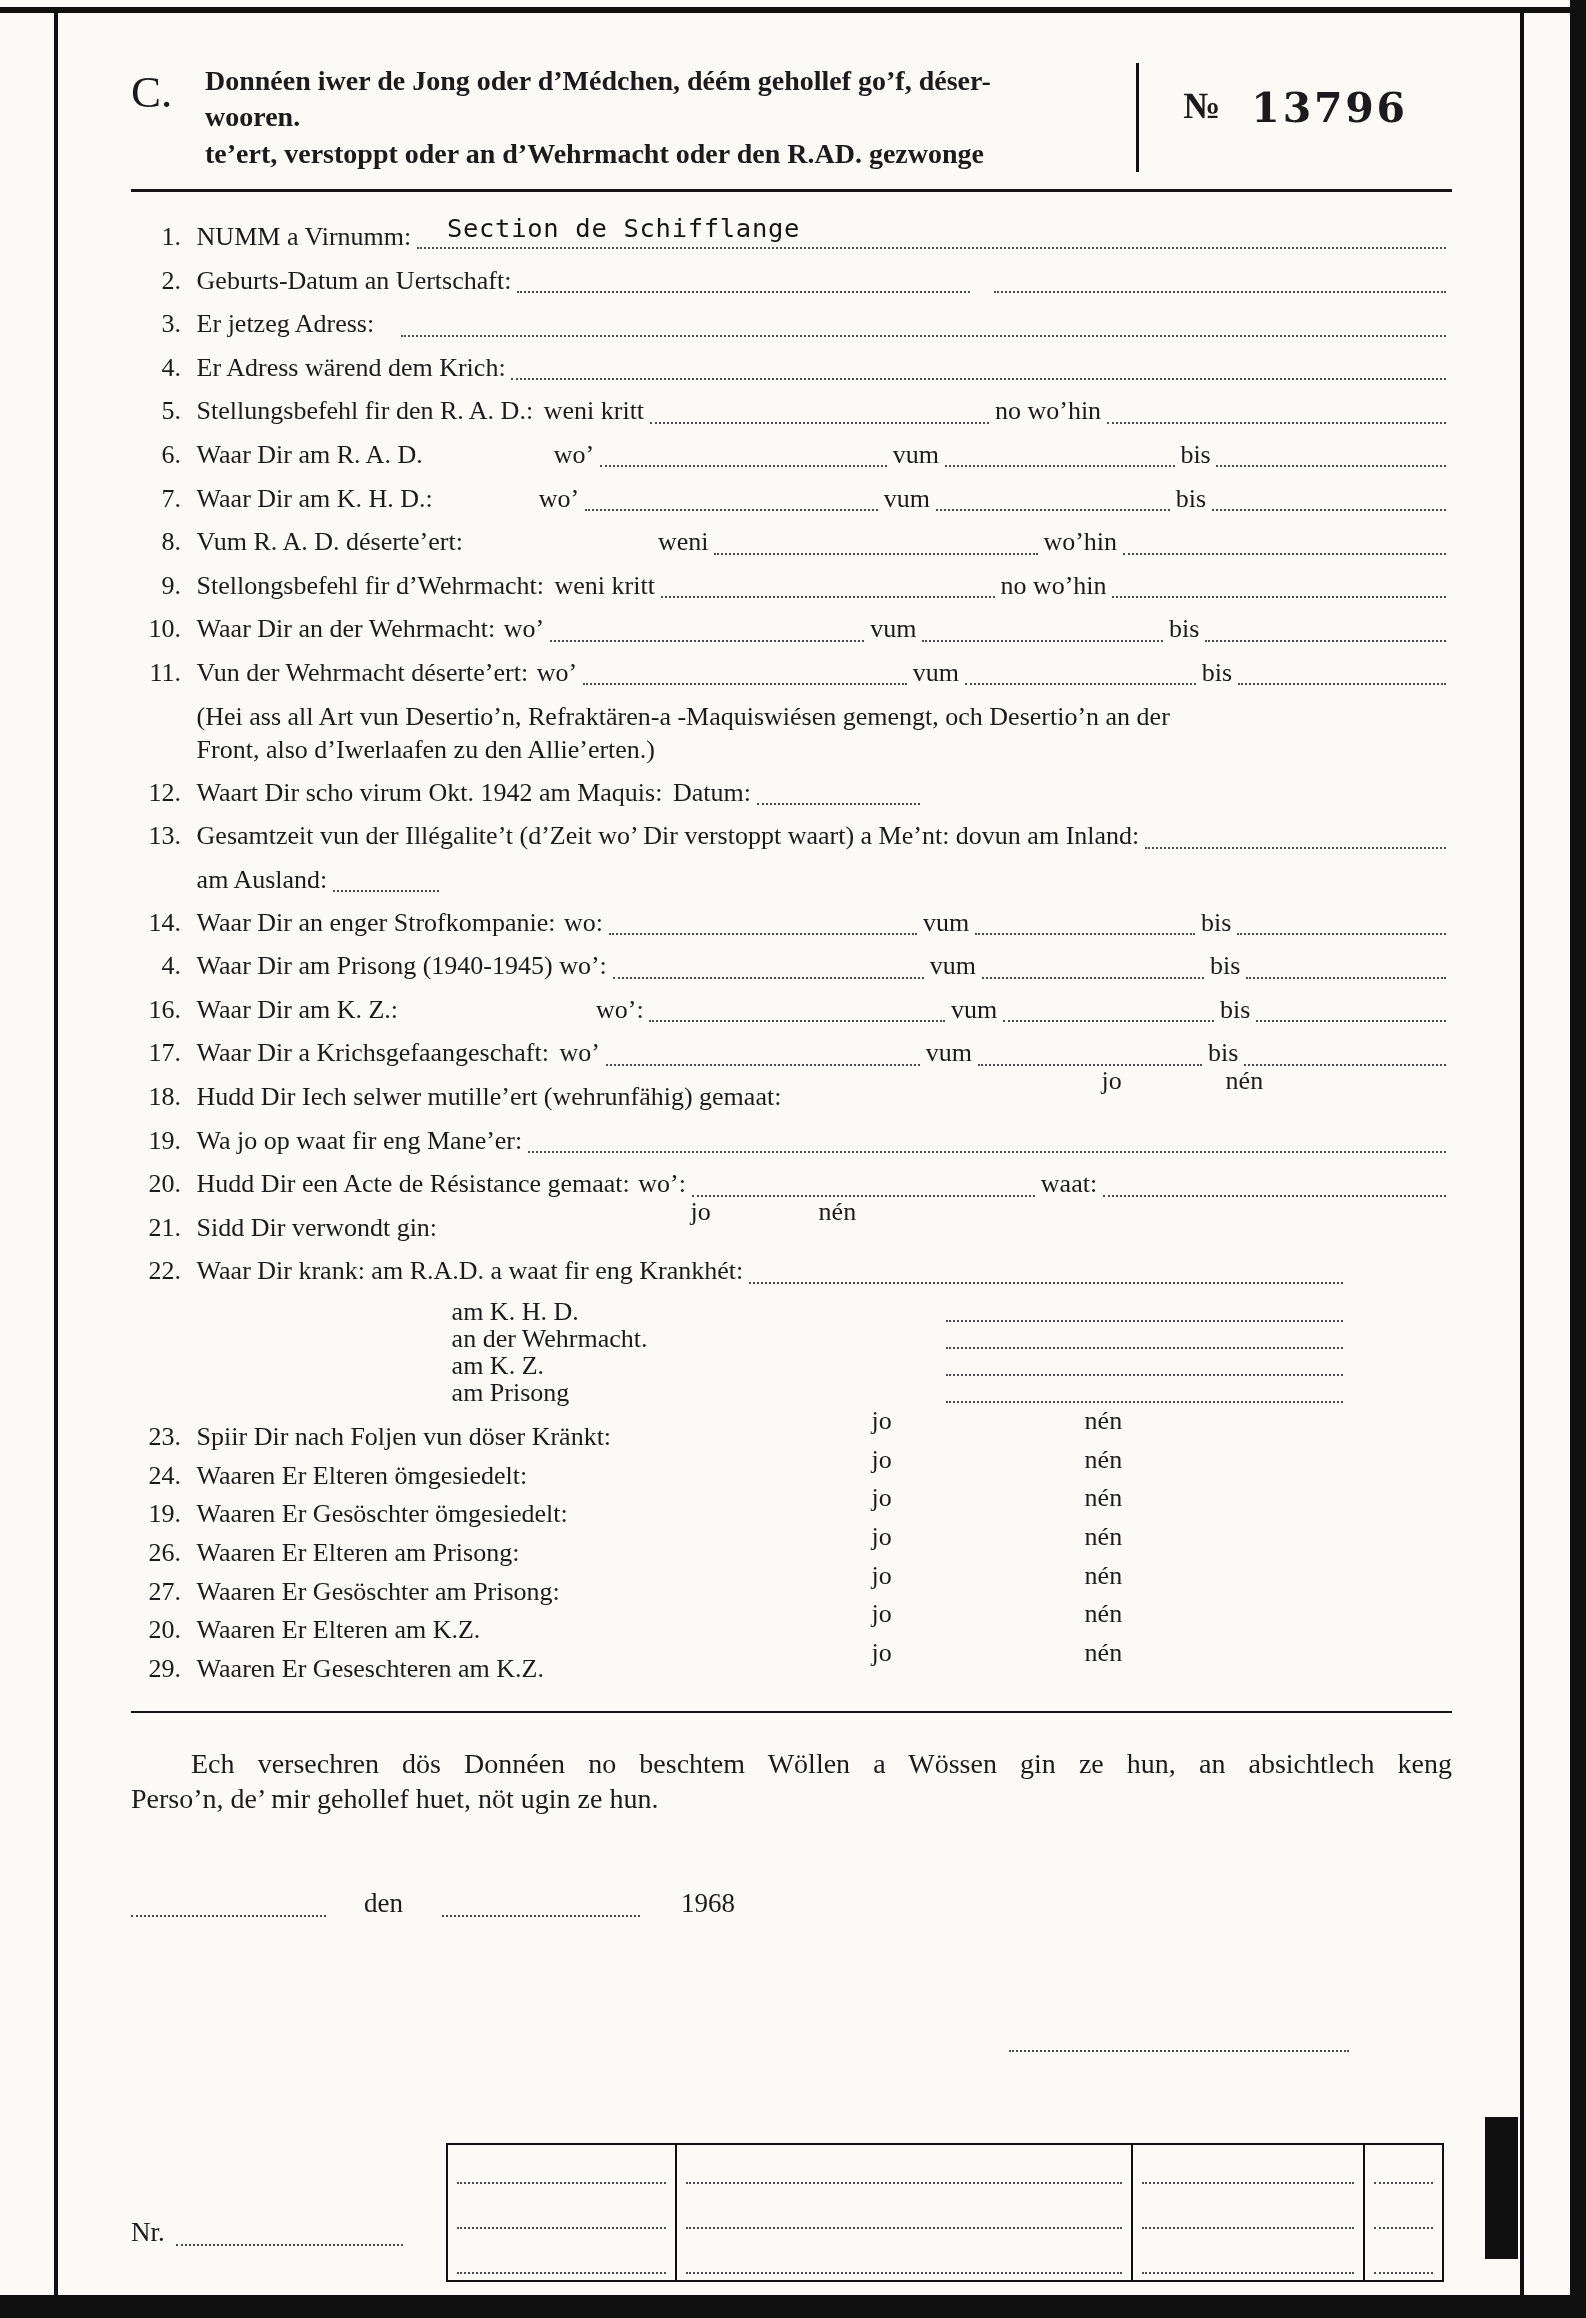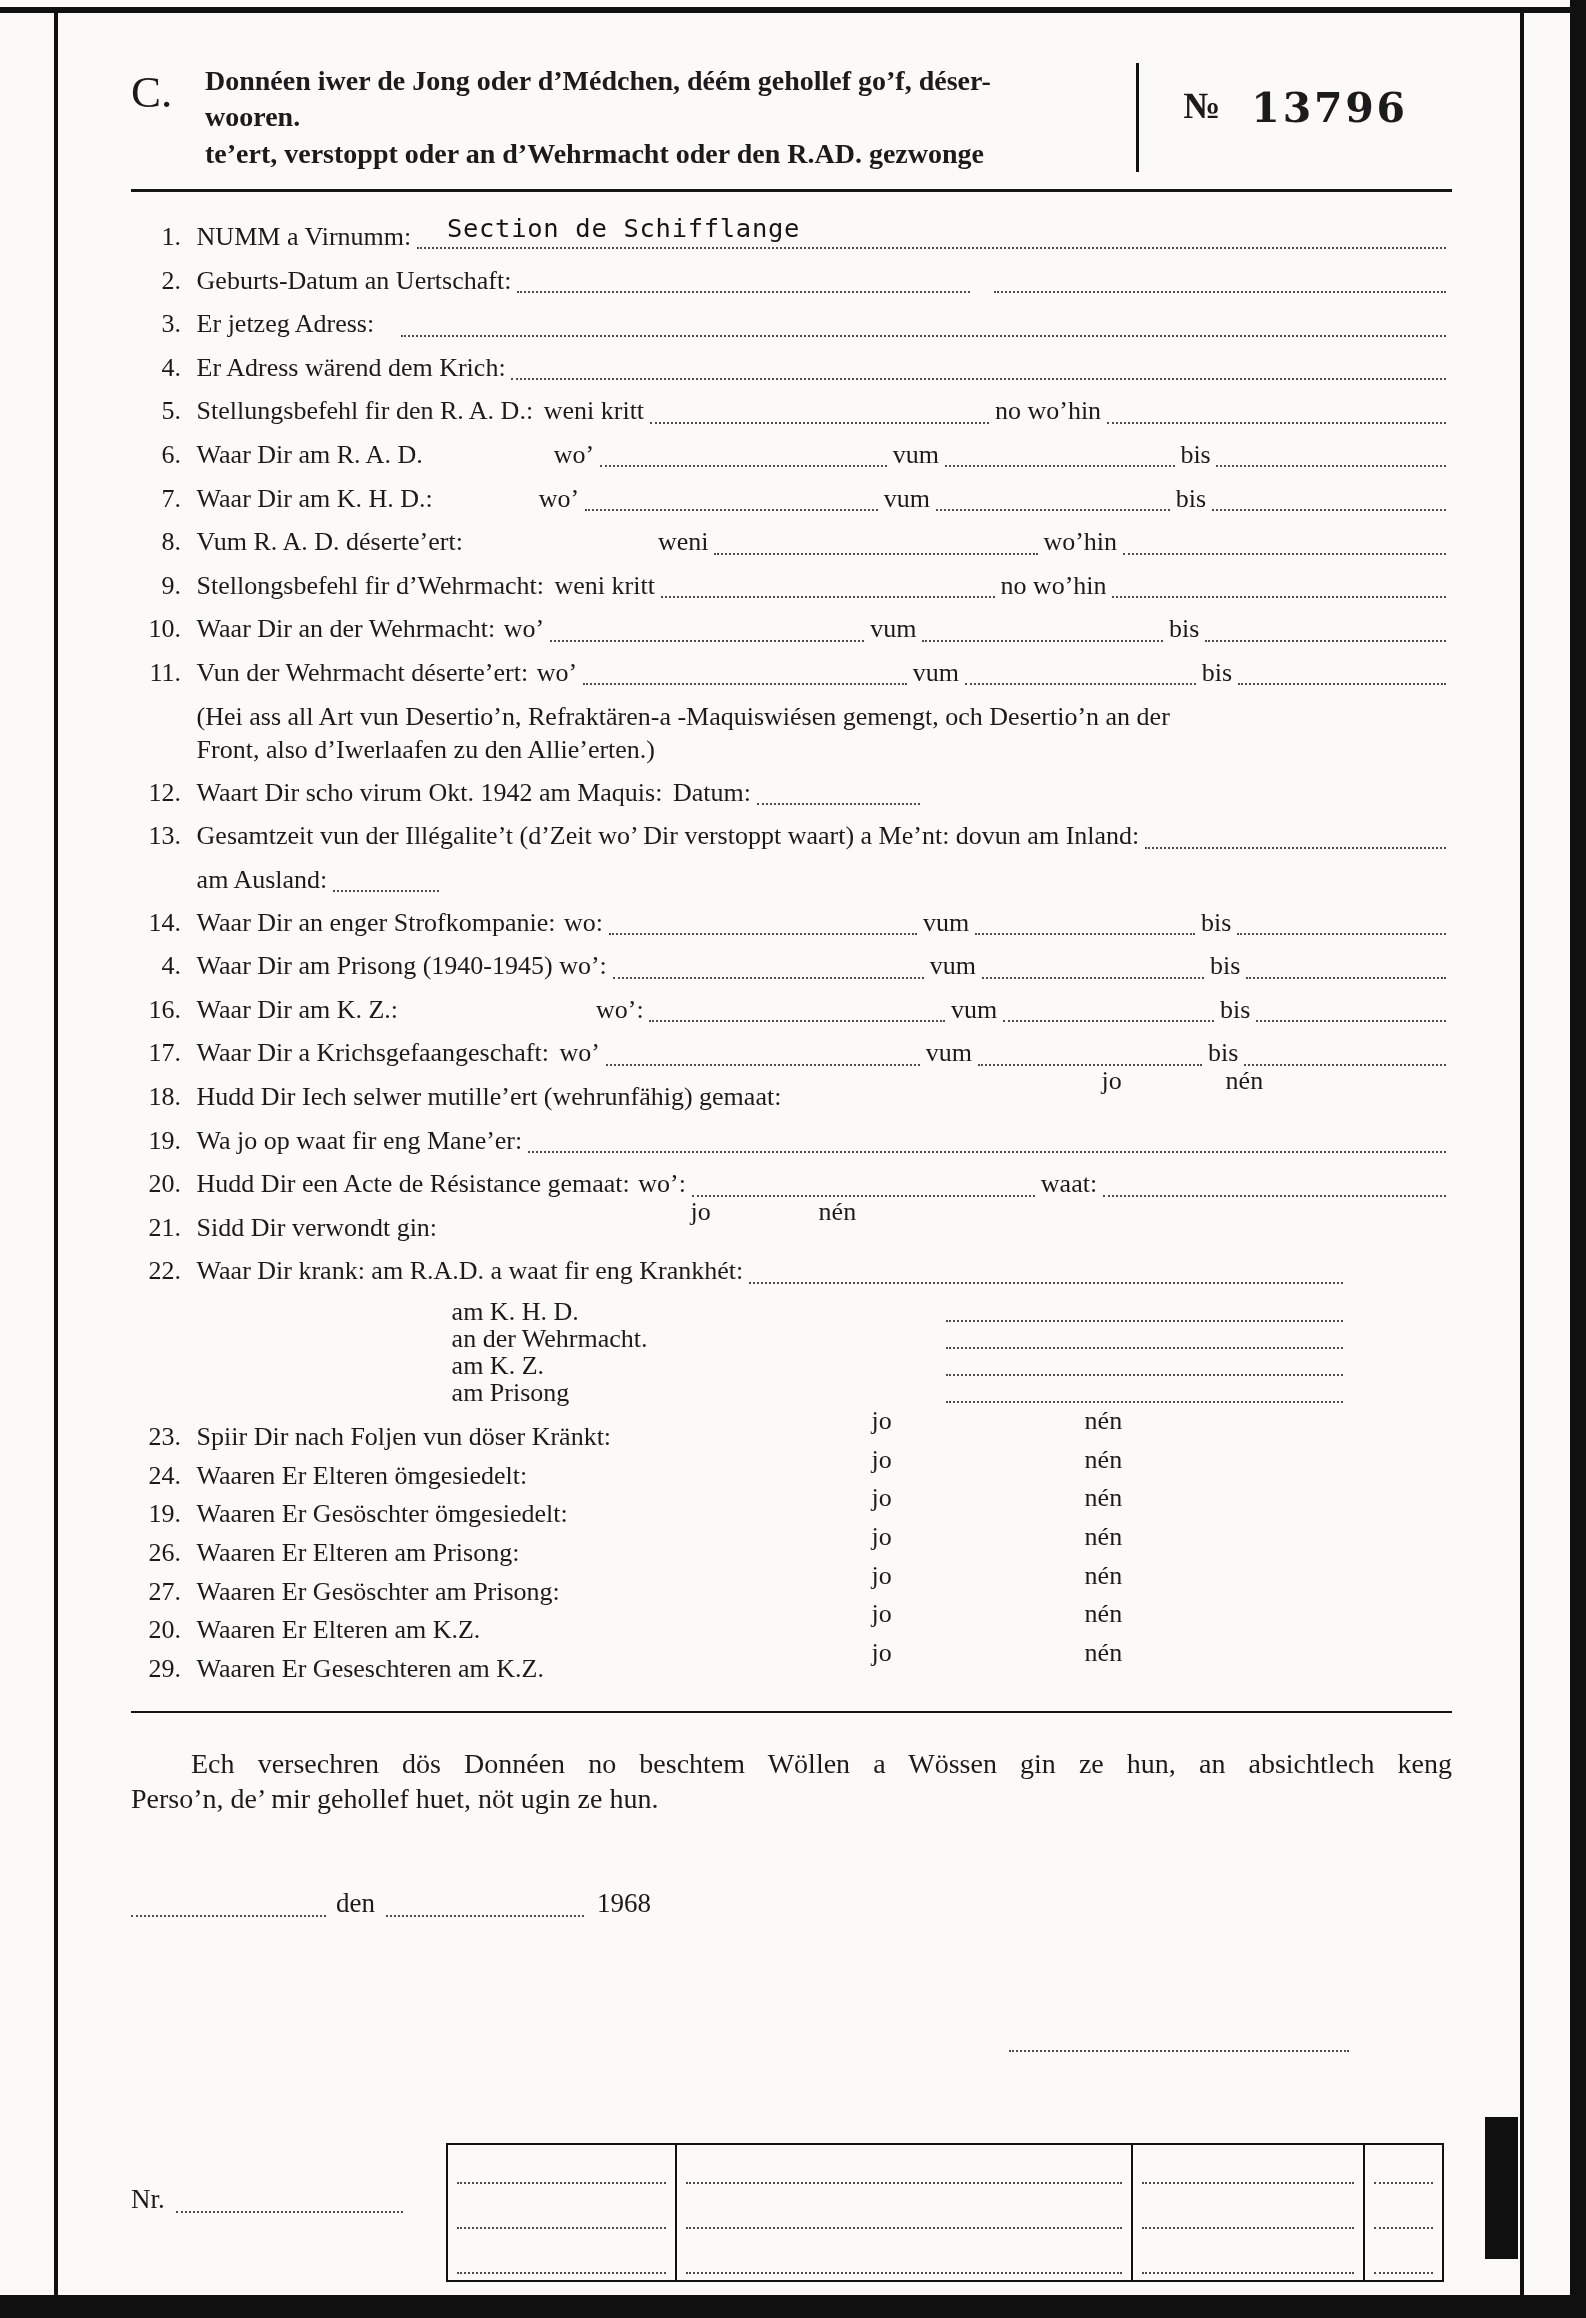--- a/index.html
+++ b/index.html
@@ -45,30 +45,30 @@
   .fillseg{flex:1;height:0.7px;}
   .abs{position:absolute;bottom:16px;}
   .typed{position:absolute;left:30px;bottom:2.1px;font-family:"DejaVu Sans Mono","Liberation Mono",monospace;
          font-size:25.5px;letter-spacing:0.7px;white-space:pre;color:#151515;}
 
   
   .decl{margin-top:33px;font-size:28px;line-height:35px;}
   .decl .l1{text-align:justify;text-align-last:justify;text-indent:60px;}
 
   
-  .dateline{margin-top:71px;display:flex;align-items:flex-end;font-size:27px;line-height:33px;}
+  .dateline{margin-top:71px;display:flex;align-items:flex-end;font-size:27px;line-height:33px;gap:28px;}
   .dl-dots1{width:195px;border-bottom:2.1px dotted #4c4c4c;height:24px;margin:0 10px 3.5px 0;}
   .dl-dots2{width:198px;border-bottom:2.1px dotted #4c4c4c;height:24px;margin:0 12.8px 3.5px 11.3px;}
 
   
   .sig{margin-top:106px;display:flex;}
   .sig-dots{margin-left:auto;width:340px;margin-right:103px;border-bottom:2.1px dotted #4c4c4c;height:24px;}
 
   
-  .bottom{margin-top:91px;display:flex;align-items:flex-start;}
+  .bottom{margin-top:91px;display:flex;align-items:center;}
   .nr{flex:none;width:315px;display:flex;align-items:flex-end;font-size:27px;line-height:33px;margin-top:40px;}
   .nr-dots{width:227px;border-bottom:2.1px dotted #4c4c4c;height:24px;margin:0 0 3.5px 11.3px;}
   .btable{flex:none;display:grid;grid-template-columns:227px 456px 232px 79px;border:2.1px solid #111;background:#fbfaf6;}
   .bcell{border-left:2.1px solid #111;padding:0 4.3px;}
   .bcell:first-child{border-left:none;}
   .bdot{height:45px;position:relative;}
   .bdot::after{content:"";position:absolute;left:4.3px;right:4.3px;bottom:6.4px;border-bottom:2.1px dotted #4c4c4c;}
 </style>
 </head>
 <body>

